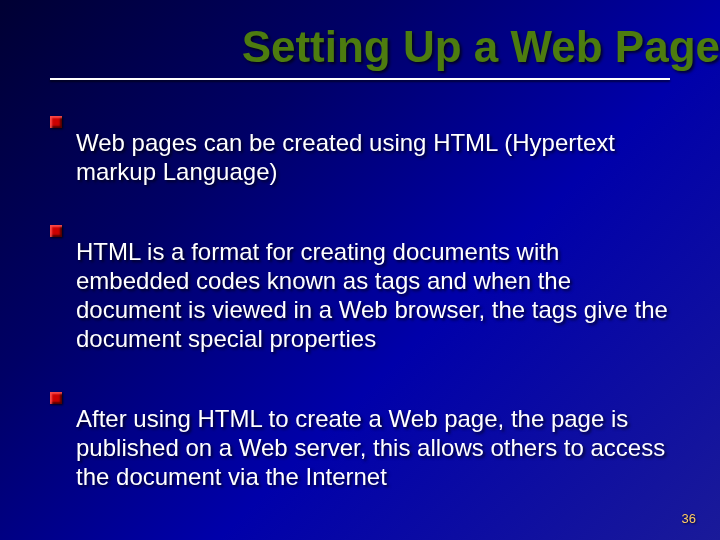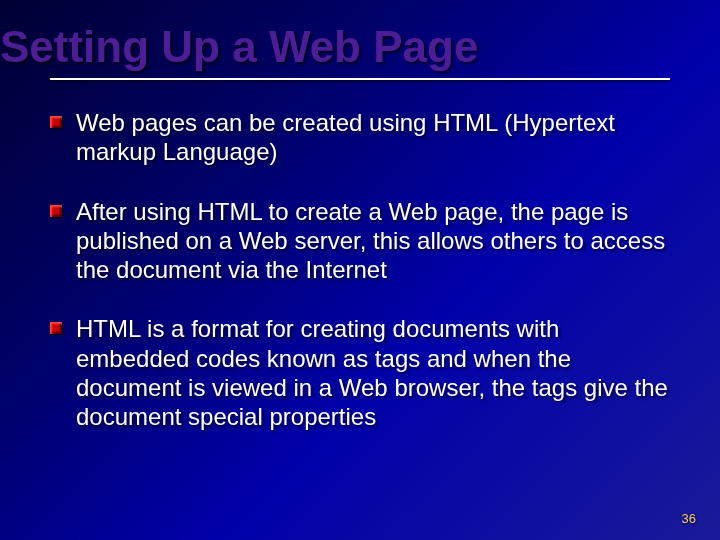--- a/index.html
+++ b/index.html
@@ -12,24 +12,24 @@
       height: 540px;
       background: linear-gradient(135deg, #000033 0%, #000066 30%, #0000aa 60%, #1a1a99 100%);
       font-family: Arial, Helvetica, sans-serif;
       color: #ffffff;
       position: relative;
       overflow: hidden;
     }
     .slide-title {
       font-size: 44px;
       font-weight: bold;
-      text-align: left;
+      text-align: right;
       padding-top: 22px;
       padding-bottom: 18px;
-      color: #4c1d95;
+      color: #4d7c0f;
       text-shadow: 2px 2px 3px rgba(0,0,0,0.7);
       position: relative;
     }
     .slide-title::after {
       content: "";
       display: block;
       width: 620px;
       height: 2px;
       background: #ffffff;
       box-shadow: 0 2px 2px rgba(0,0,0,0.6);
@@ -50,20 +50,21 @@
       box-shadow: inset 2px 2px 2px rgba(255,80,80,0.9), inset -2px -2px 2px rgba(0,0,0,0.6), 1px 1px 2px rgba(0,0,0,0.8);
       margin-top: 8px;
       margin-right: 14px;
       flex-shrink: 0;
     }
     .bullet-text {
       font-size: 24px;
       line-height: 1.22;
       color: #ffffff;
       text-shadow: 2px 2px 3px rgba(0,0,0,0.7);
+      margin-top: 20px;
     }
     .page-number {
       position: absolute;
       bottom: 14px;
       right: 24px;
       font-size: 13px;
       color: #ffcc66;
       text-shadow: 1px 1px 2px rgba(0,0,0,0.7);
     }
   </style>
@@ -74,23 +75,23 @@
 
 <div class="content">
 
   <div class="bullet-item">
     <div class="bullet-icon"></div>
     <div class="bullet-text">Web pages can be created using HTML (Hypertext markup Language)</div>
   </div>
 
   <div class="bullet-item">
     <div class="bullet-icon"></div>
-    <div class="bullet-text">After using HTML to create a Web page, the page is published on a Web server, this allows others to access the document via the Internet</div>
+    <div class="bullet-text">HTML is a format for creating documents with embedded codes known as tags and when the document is viewed in a Web browser, the tags give the document special properties</div>
   </div>
 
   <div class="bullet-item">
     <div class="bullet-icon"></div>
-    <div class="bullet-text">HTML is a format for creating documents with embedded codes known as tags and when the document is viewed in a Web browser, the tags give the document special properties</div>
+    <div class="bullet-text">After using HTML to create a Web page, the page is published on a Web server, this allows others to access the document via the Internet</div>
   </div>
 
 </div>
 
 <div class="page-number">36</div>
 
 </body></html>

